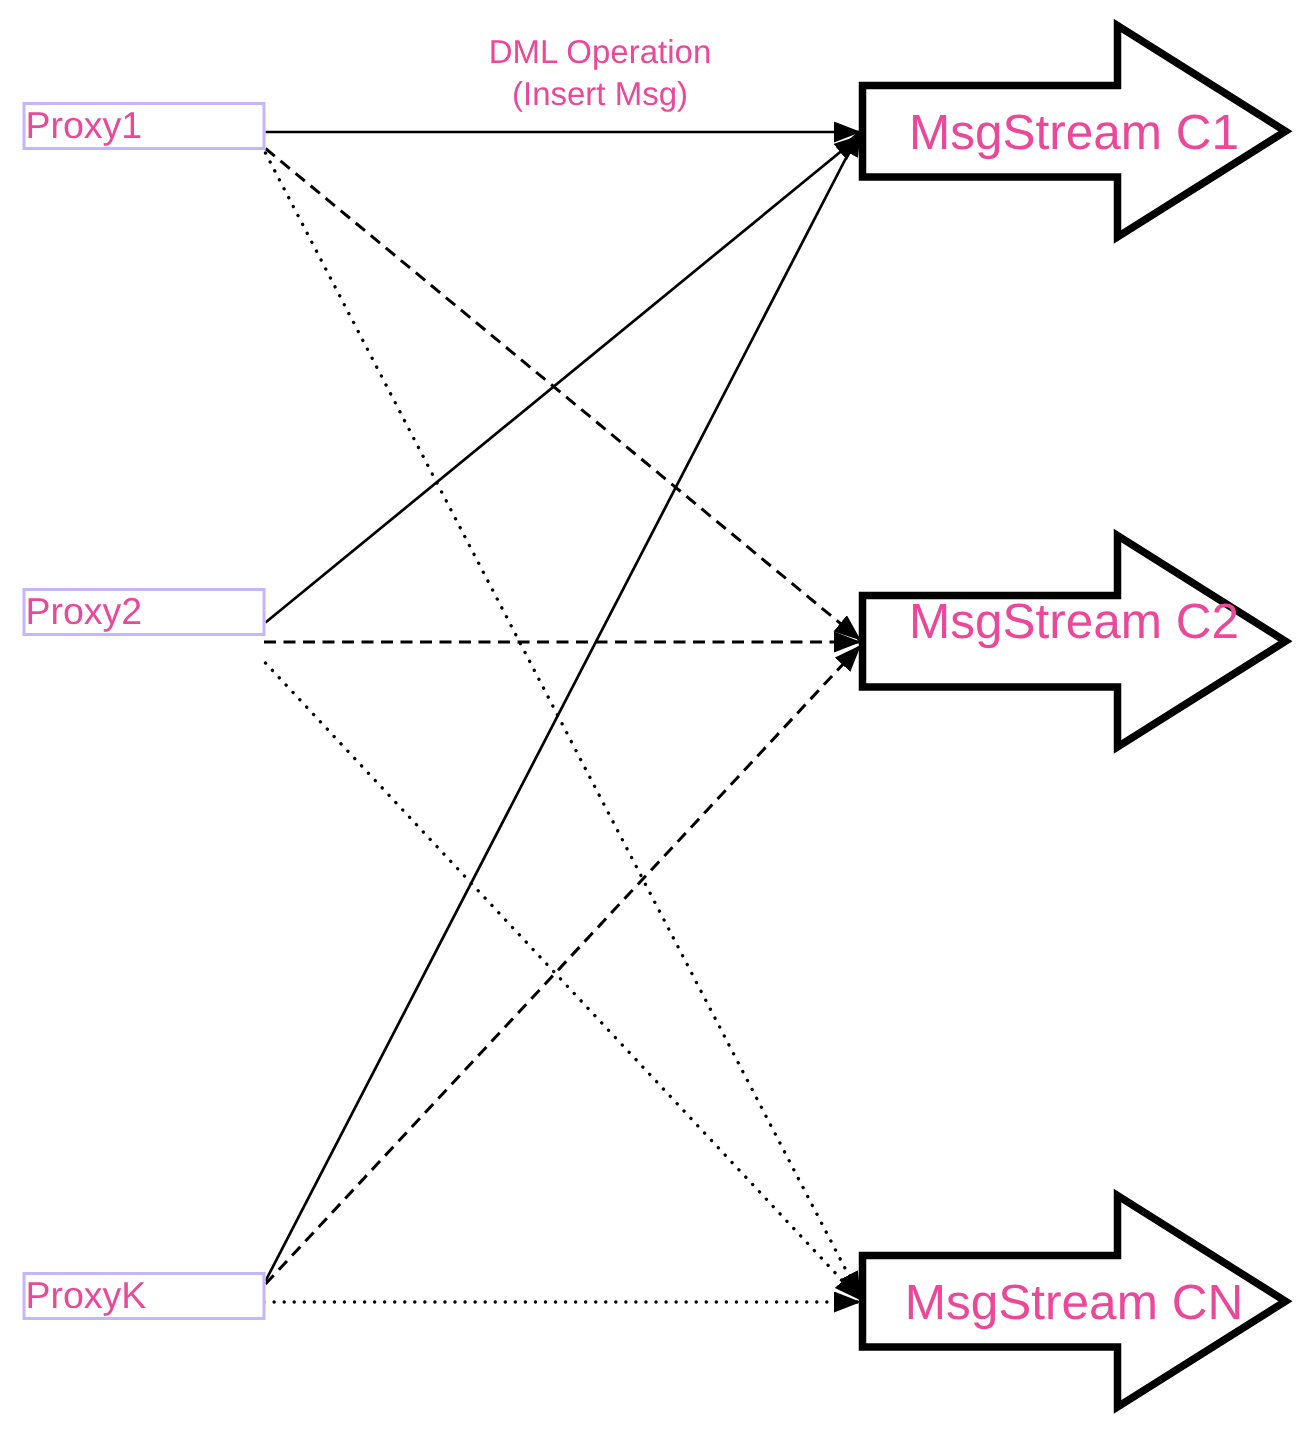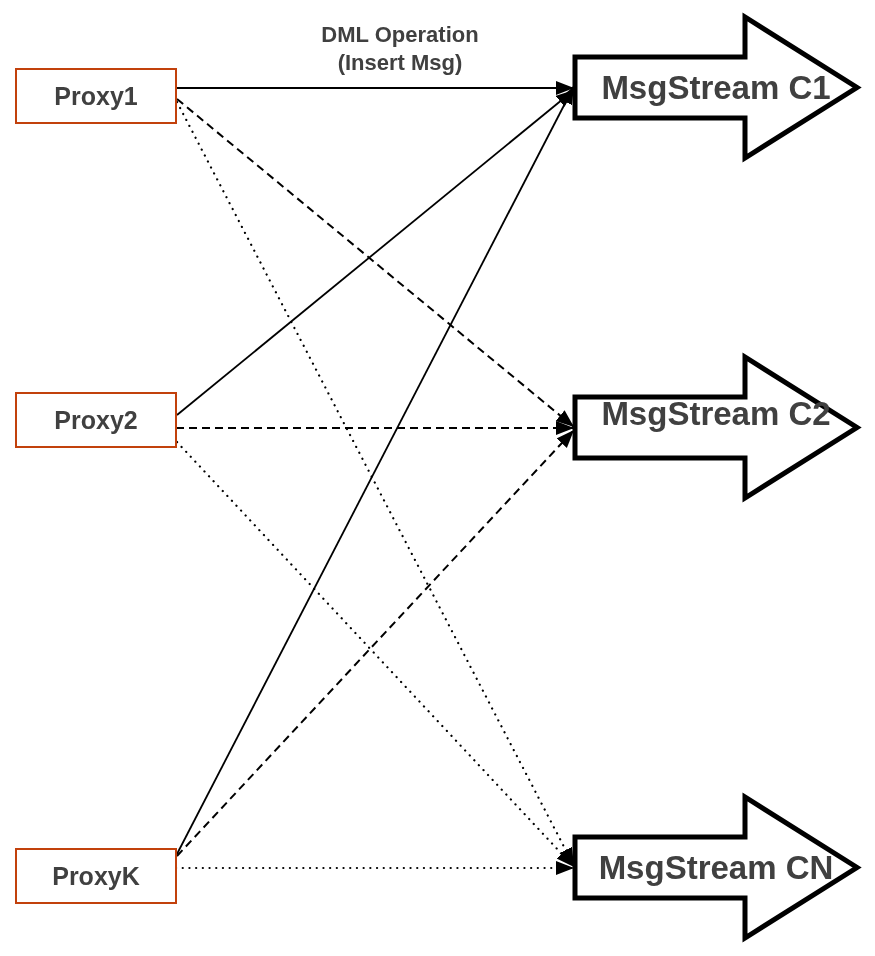--- a/index.html
+++ b/index.html
@@ -6,40 +6,38 @@
     margin: 0;
     padding: 0;
     background: #ffffff;
   }
   .canvas {
     position: relative;
     width: 875px;
     height: 956px;
     background: #ffffff;
     font-family: "Liberation Sans", sans-serif;
-    color: #404040;
+    color: #ec4899;
     overflow: hidden;
-    font-weight: bold;
   }
   .canvas svg {
     position: absolute;
     top: 0;
     left: 0;
   }
   .proxy-box {
     position: absolute;
     left: 15px;
     width: 162px;
-    height: 56px;
+    height: 32px;
     box-sizing: border-box;
     background: #ffffff;
-    border: 2px solid #c2410c;
+    border: 2px solid #c4b5fd;
     display: flex;
     align-items: center;
-    justify-content: center;
     font-size: 25px;
     line-height: 1;
     z-index: 3;
   }
   .stream-label {
     position: absolute;
     left: 575px;
     width: 282px;
     height: 141px;
     display: flex;

